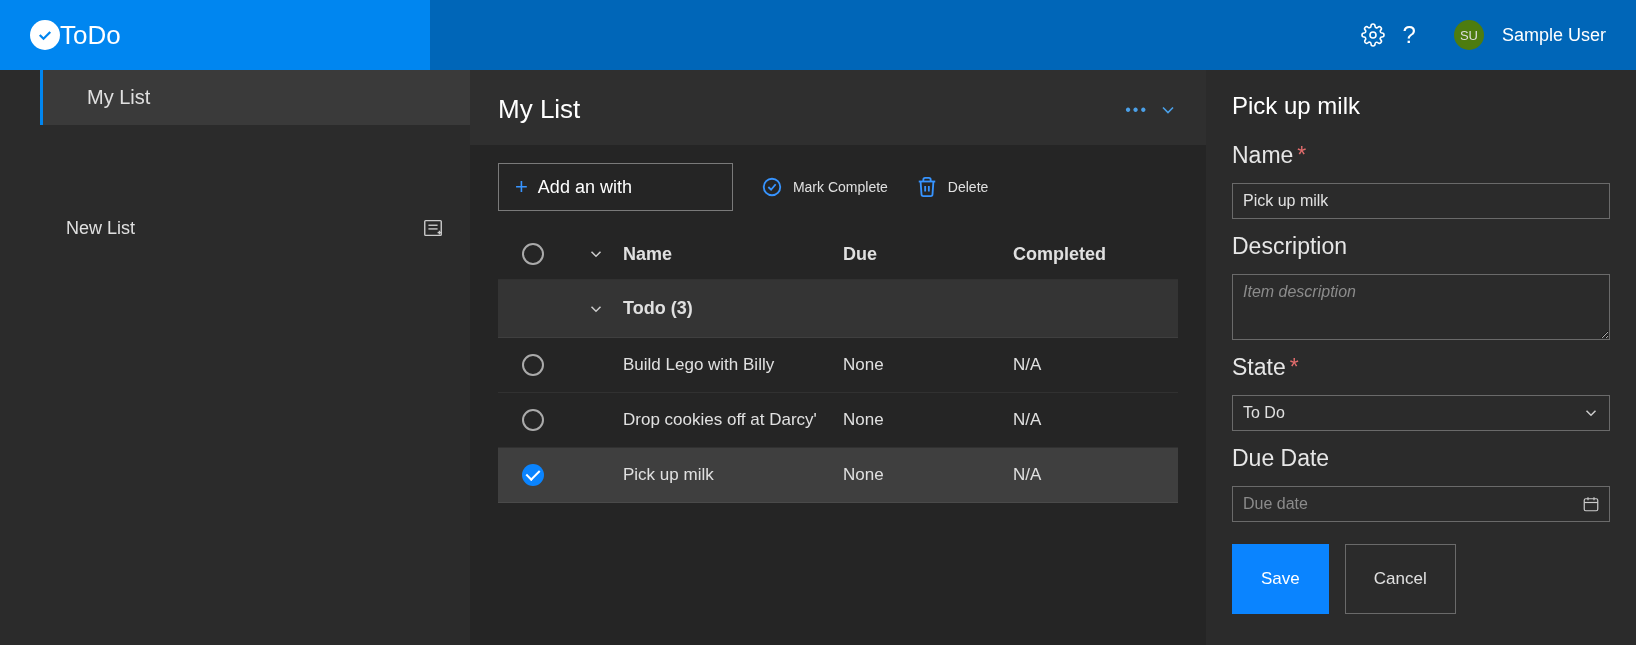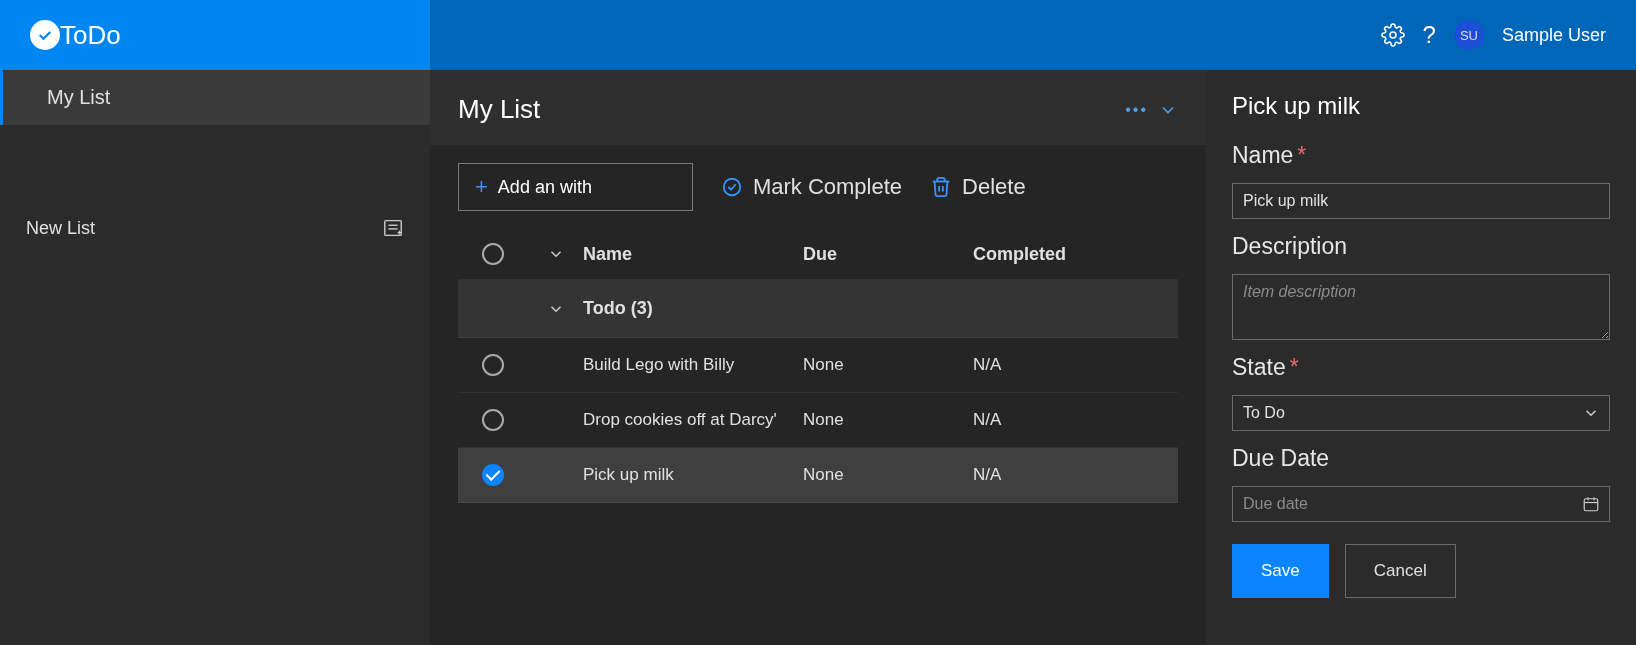--- a/index.html
+++ b/index.html
@@ -48,30 +48,31 @@
     align-items: center;
     gap: 18px;
     padding-right: 30px;
     font-size: 18px;
   }
   .topbar-icon { width: 24px; height: 24px; cursor: pointer; color: #fff; }
   .topbar-help { font-size: 24px; cursor: pointer; }
   .avatar {
     width: 30px; height: 30px;
     border-radius: 50%;
-    background: #1d4ed8;
+    background: #4d7c0f;
     display: flex; align-items: center; justify-content: center;
-    font-size: 13px; color: #ddd;
+    font-size: 13px; color: #ddd; margin-left: 20px;
   }
   .username { font-size: 18px; }
 
   .body {
     display: flex;
     flex: 1;
     min-height: 0;
+    margin-left: 40px;
   }
   .sidebar {
     width: 430px;
     background: #2b2b2b;
     display: flex;
     flex-direction: column;
   }
   .sidebar-section { background: #3a3a3a; }
   .sidebar-item {
     padding: 16px 44px;
@@ -130,21 +131,21 @@
     cursor: pointer;
   }
   .add-btn .plus { color: #3794ff; font-size: 22px; font-weight: 300; }
   .tb-btn {
     display: flex;
     align-items: center;
     gap: 10px;
     background: transparent;
     border: none;
     color: #e0e0e0;
-    font-size: 22px;
+    font-size: 14px;
     cursor: pointer;
   }
   .tb-btn svg { width: 22px; height: 22px; color: #3794ff; }
   .tb-btn.delete svg { color: #3794ff; }
 
   .grid {
     margin: 0 28px;
   }
   .grid-head {
     display: flex;
@@ -214,21 +215,21 @@
   }
   textarea.field-input { height: 66px; resize: vertical; font-style: italic; }
   .field-input::placeholder { color: #8b8b8b; }
   .select-wrap, .date-wrap { position: relative; }
   .select-wrap .chev-abs, .date-wrap .cal-abs {
     position: absolute; right: 10px; top: 50%; transform: translateY(-50%);
     pointer-events: none; color: #ccc;
   }
   .btn-row { display: flex; gap: 16px; margin-top: 8px; }
   .btn {
-    padding: 16px 28px;
+    padding: 24px 28px;
     font-size: 17px;
     border: 1px solid #6a6a6a;
     background: transparent;
     color: #e0e0e0;
     cursor: pointer;
   }
   .btn.primary { background: #0a84ff; border-color: #0a84ff; color: #fff; }
 </style>
 </head>
 <body>

